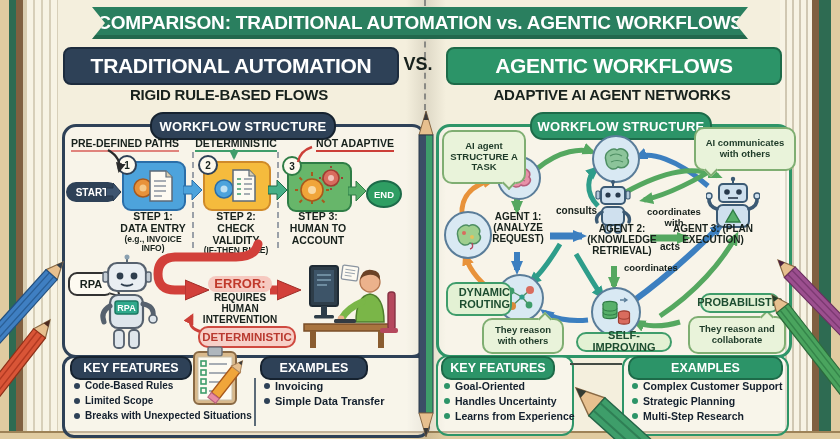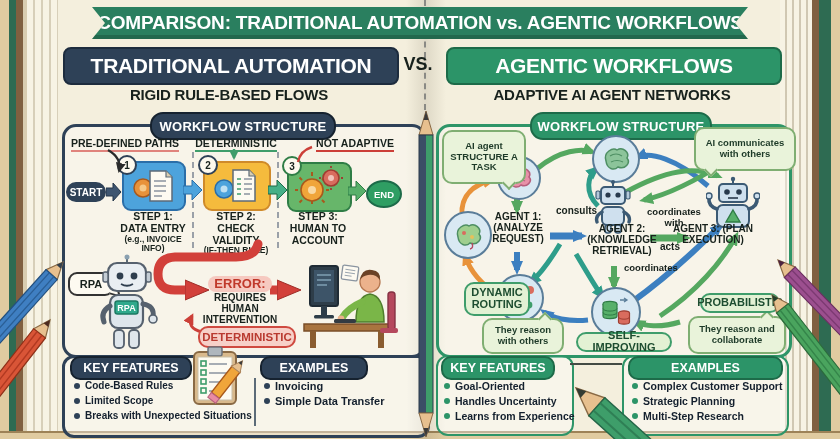--- a/index.html
+++ b/index.html
@@ -40,21 +40,21 @@
     color:#fff;font-weight:bold;font-size:13px;letter-spacing:.2px;}
   .wfpill.navy{left:150px;top:112px;width:182px;background:#2e4157;border:2px solid #16222f;}
   .wfpill.green{left:530px;top:112px;width:178px;background:#2c9468;border:2px solid #1d6b49;}
   
   .collabel{top:137px;font-weight:bold;font-size:10.5px;color:#17211c;text-align:center;white-space:nowrap;}
   .u-pink{border-bottom:2px solid #e0837c;padding-bottom:1px;}
   .u-green{border-bottom:2px solid #3f9d6b;padding-bottom:1px;}
   .u-red{border-bottom:2px solid #cc3f38;padding-bottom:1px;}
   .vsep{top:152px;width:0;height:96px;border-left:2px dashed #9aa0a8;}
   
-  .startpill{left:66px;top:182px;width:40px;height:20px;background:#2e4157;border-radius:10px;
+  .startpill{left:66px;top:182px;width:52px;height:20px;background:#2e4157;border-radius:10px;
     color:#fff;font-weight:bold;font-size:10px;display:flex;align-items:center;justify-content:center;}
   .endpill{left:366px;top:180px;width:32px;height:24px;background:#2f9e63;border:2px solid #1d6b49;border-radius:50%;
     color:#fff;font-weight:bold;font-size:9.5px;display:flex;align-items:center;justify-content:center;}
   .stepbox{width:60px;height:46px;border-radius:9px;}
   .stepbox .badge{position:absolute;left:-7px;top:-8px;width:16px;height:16px;border-radius:50%;
     background:#fdf9ee;border:2px solid #2e4157;color:#17211c;font-weight:bold;font-size:10px;
     display:flex;align-items:center;justify-content:center;}
   .steplabel{top:211px;text-align:center;font-weight:bold;color:#17211c;font-size:10.5px;line-height:1.12;}
   .steplabel .fine{font-size:8.5px;}
   
@@ -459,21 +459,21 @@
   <div class="abs bubble tail-tr" style="left:688px;top:316px;width:90px;height:30px;">They reason and collaborate</div>
 
   <div class="abs aglabel" style="left:485px;top:211px;width:66px;font-size:10px;">AGENT 1: (ANALYZE REQUEST)</div>
   <div class="abs aglabel" style="left:586px;top:223px;width:72px;font-size:10px;">AGENT 2: (KNOWLEDGE RETRIEVAL)</div>
   <div class="abs aglabel" style="left:664px;top:223px;width:98px;font-size:10px;">AGENT 3: (PLAN EXECUTION)</div>
   <div class="abs minilabel" style="left:556px;top:205px;font-size:10px;">consults</div>
   <div class="abs aglabel" style="left:646px;top:207px;width:56px;font-size:9.5px;">coordinates with</div>
   <div class="abs minilabel" style="left:660px;top:241px;font-size:10px;">acts</div>
   <div class="abs minilabel" style="left:624px;top:262px;font-size:9.5px;">coordinates</div>
 
-  <div class="abs gpill" style="left:464px;top:282px;width:62px;height:30px;">DYNAMIC ROUTING</div>
+  <div class="abs gpill" style="left:446px;top:282px;width:62px;height:30px;text-align:right;">DYNAMIC ROUTING</div>
   <div class="abs gpill" style="left:576px;top:332px;width:92px;height:16px;">SELF-IMPROVING</div>
   <div class="abs gpill" style="left:700px;top:293px;width:76px;height:16px;">PROBABILISTIC</div>
 
   <div class="abs featbox" style="left:436px;top:355px;width:134px;height:77px;border:2.5px solid #2e9568;"></div>
   <div class="abs featpill green" style="left:441px;top:356px;width:110px;">KEY FEATURES</div>
   <div class="brow" style="left:444px;top:380px;font-size:10.5px;">
     <span class="dot green"></span>
       <span>Goal-Oriented</span>
     </div>
   <div class="brow" style="left:444px;top:395px;font-size:10.5px;">

